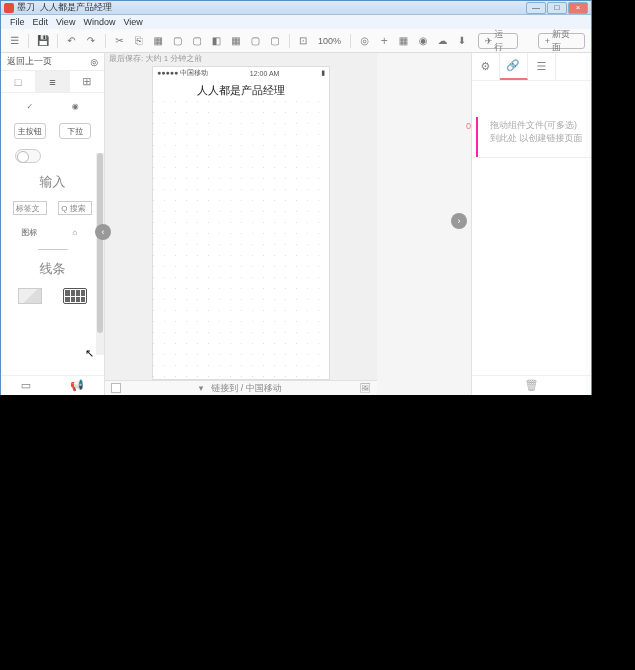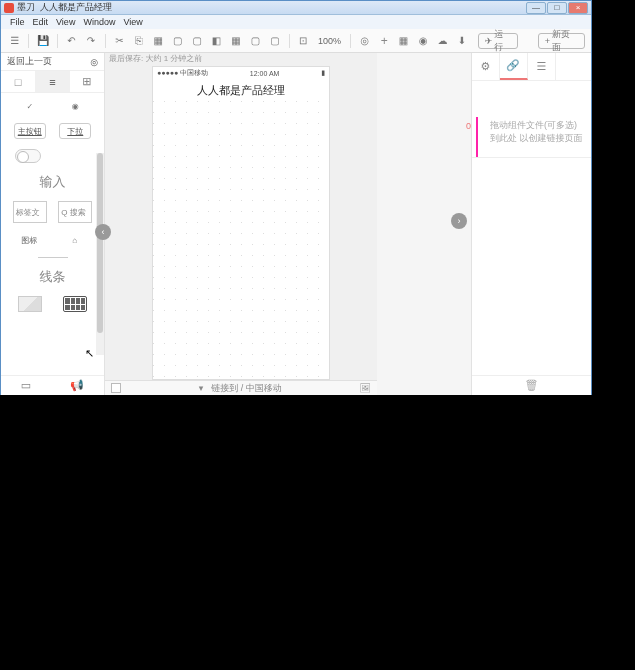--- a/index.html
+++ b/index.html
@@ -22,25 +22,25 @@
 .main { display: flex; height: 342px; }
 .leftcol { width: 104px; background: #fff; border-right: 1px solid #e2e2e2; display: flex; flex-direction: column; }
 .lefttop { height: 18px; display: flex; align-items: center; justify-content: space-between; padding: 0 6px; font-size: 9px; color: #555; border-bottom: 1px solid #eee; }
 .lefttabs { height: 22px; display: flex; border-bottom: 1px solid #eee; }
 .ltab { flex: 1; display: flex; align-items: center; justify-content: center; cursor: pointer; color: #888; font-size: 11px; }
 .ltab.active { background: #f0f0f0; color: #444; }
 .leftbody { flex: 1; overflow: hidden; padding: 6px; display: flex; flex-direction: column; gap: 10px; position: relative; }
 .widgetrow { display: flex; justify-content: space-around; align-items: center; }
 .widget { display: flex; flex-direction: column; align-items: center; gap: 2px; font-size: 8px; color: #666; }
 .wicon { width: 18px; height: 14px; display: flex; align-items: center; justify-content: center; color: #777; }
-.btnbox { width: 32px; height: 16px; border: 1px solid #ccc; border-radius: 3px; display: flex; align-items: center; justify-content: center; font-size: 8px; color: #555; text-decoration: underline; }
+.btnbox { width: 32px; height: 16px; border: 1px solid #ccc; border-radius: 3px; display: flex; align-items: center; justify-content: center; font-size: 8px; color: #555; }
 .switch { width: 26px; height: 14px; border: 1px solid #ccc; border-radius: 7px; position: relative; background: #f8f8f8; }
 .switch::after { content: ""; position: absolute; left: 1px; top: 1px; width: 10px; height: 10px; border: 1px solid #bbb; border-radius: 50%; background: #fff; }
 .sectlabel { font-size: 13px; color: #888; text-align: center; }
-.inputbox { width: 34px; height: 22px; border: 1px solid #ccc; font-size: 8px; color: #888; display: flex; align-items: center; padding: 0 2px; }
+.inputbox { width: 34px; height: 14px; border: 1px solid #ccc; font-size: 8px; color: #888; display: flex; align-items: center; padding: 0 2px; }
 .imgbox { width: 24px; height: 16px; border: 1px solid #ccc; background: linear-gradient(135deg,#eee 50%,#ddd 50%); }
 .kbicon { width: 24px; height: 16px; border: 1px solid #555; border-radius: 2px; display: grid; grid-template-columns: repeat(4,1fr); grid-template-rows: repeat(2,1fr); gap: 1px; padding: 1px; }
 .kbicon span { background: #666; }
 .line { width: 30px; height: 1px; background: #ccc; }
 .leftfoot { height: 20px; border-top: 1px solid #eee; display: flex; align-items: center; justify-content: space-around; color: #888; font-size: 11px; }
 .cursor { position: absolute; left: 84px; top: 254px; font-size: 11px; color: #000; pointer-events: none; }
 .midcol { width: 272px; background: #f0f0f0; display: flex; flex-direction: column; position: relative; }
 .midhead { height: 12px; font-size: 8px; color: #999; padding: 0 4px; display: flex; align-items: center; }
 .canvas-area { flex: 1; position: relative; display: flex; justify-content: center; align-items: flex-start; }
 .ruler-left { position: absolute; left: 52px; top: 0; bottom: 20px; width: 10px; }

